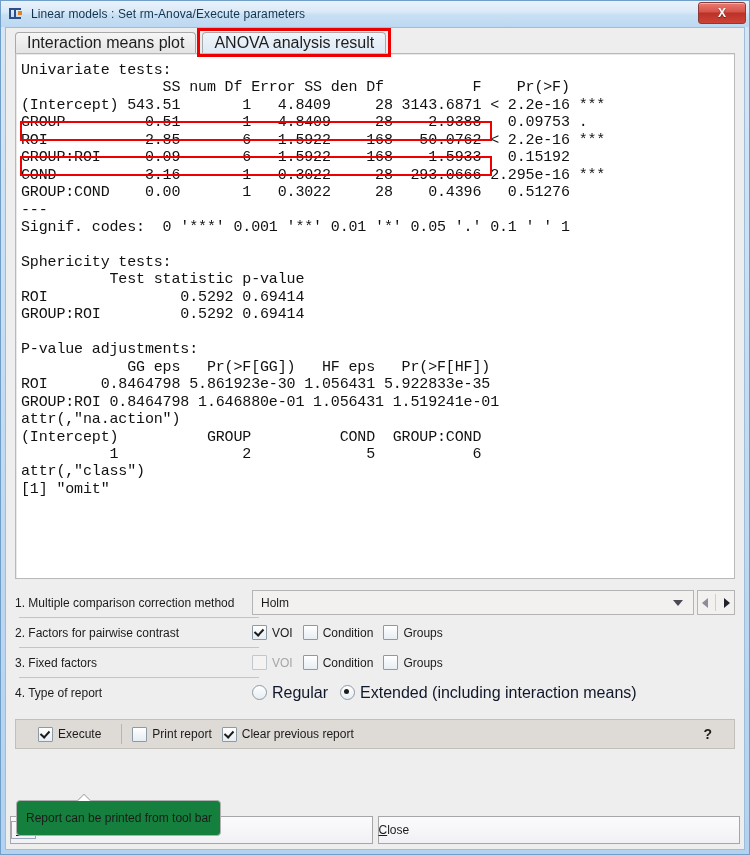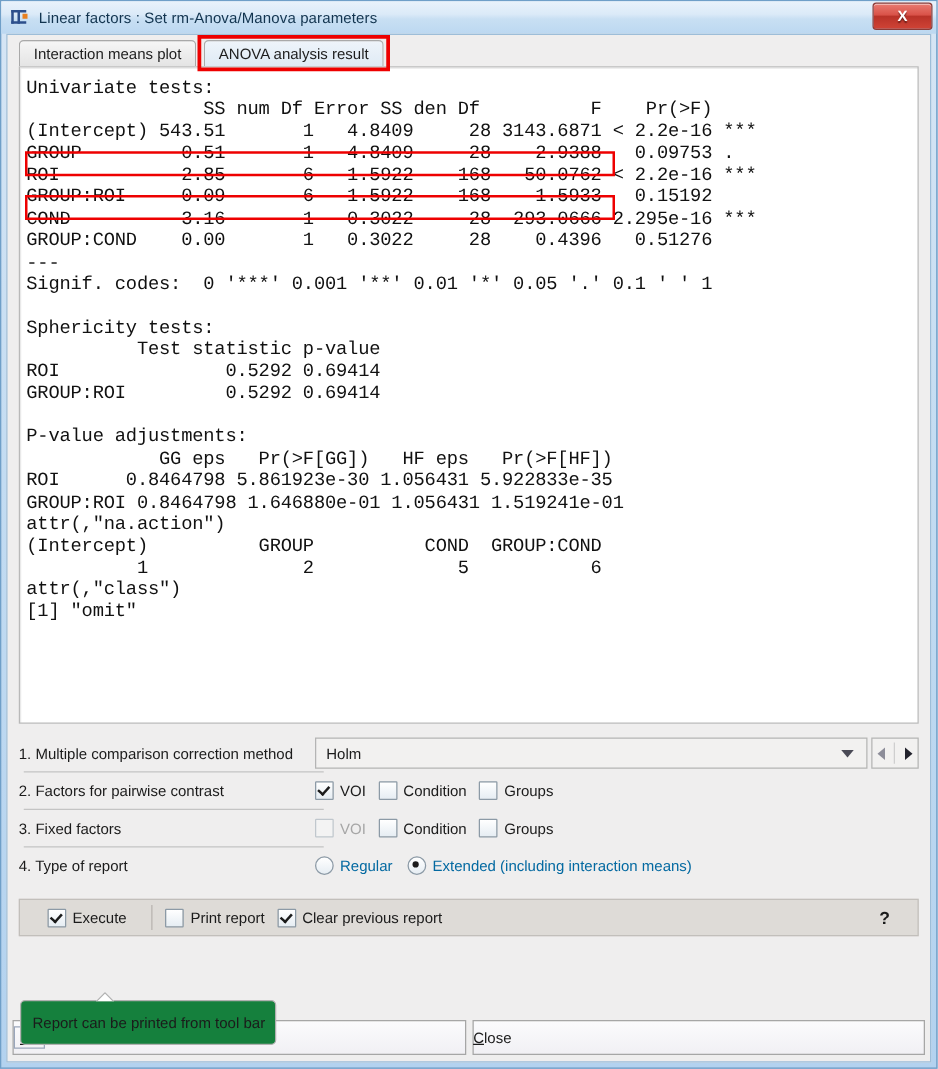--- a/index.html
+++ b/index.html
@@ -68,21 +68,21 @@
   
   .tabstrip {
     height: 25px; flex: 0 0 25px;
     position: relative;
     padding-left: 9px;
     display: flex; align-items: flex-end;
   }
   .tab {
     height: 21px; box-sizing: border-box;
     padding: 0 11px;
-    font-size: 12px; color: #1d1d1d;
+    font-size: 16px; color: #1d1d1d;
     display: flex; align-items: center;
     border: 1px solid #a9a9a9;
     border-bottom: none;
     border-radius: 4px 4px 0 0;
     background: linear-gradient(to bottom, #f6f6f6, #e4e4e4);
     cursor: pointer;
     position: relative;
   }
   .tab.active {
     background: linear-gradient(to bottom, #eef4fa, #dfeaf5);
@@ -197,21 +197,21 @@
     border-width: 0 2px 2px 0;
     transform: rotate(42deg);
   }
   .cbx.disabled { color: #a6a6a6; cursor: default; }
   .cbx.disabled .box { border-color: #c0c7cd; background: #f3f3f3; }
 
   
   .rdo {
     display: inline-flex; align-items: center;
     margin-right: 12px; cursor: pointer;
-    font-size: 12px; color: #0369a1;
+    font-size: 16px; color: #0f172a;
   }
   .rdo .circ {
     width: 13px; height: 13px; flex: 0 0 13px;
     border: 1px solid #8c9aa6; border-radius: 50%;
     background: linear-gradient(to bottom, #ffffff, #e6edf3);
     margin-right: 5px; position: relative;
   }
   .rdo.on .circ::after {
     content: "";
     position: absolute; left: 3px; top: 3px;
@@ -290,21 +290,21 @@
 <div class="window">
 
   <div class="titlebar">
     <span class="app-icon">
       <span class="bar b1"></span>
         <span class="bar b2"></span>
       <span class="bar b3"></span>
         <span class="bar b4"></span>
       <span class="dot"></span>
     </span>
-    <span class="title-text">Linear factors : Set rm-Anova/Manova parameters</span>
+    <span class="title-text">Linear models : Set rm-Anova/Execute parameters</span>
     <span class="close-btn">X</span>
   </div>
 
   <div class="client">
 
     <div class="tabstrip">
       <div class="tab">Interaction means plot</div>
       <span class="tab-wrap">
         <div class="tab active">ANOVA analysis result</div>
         <span class="tab-annot"></span>

